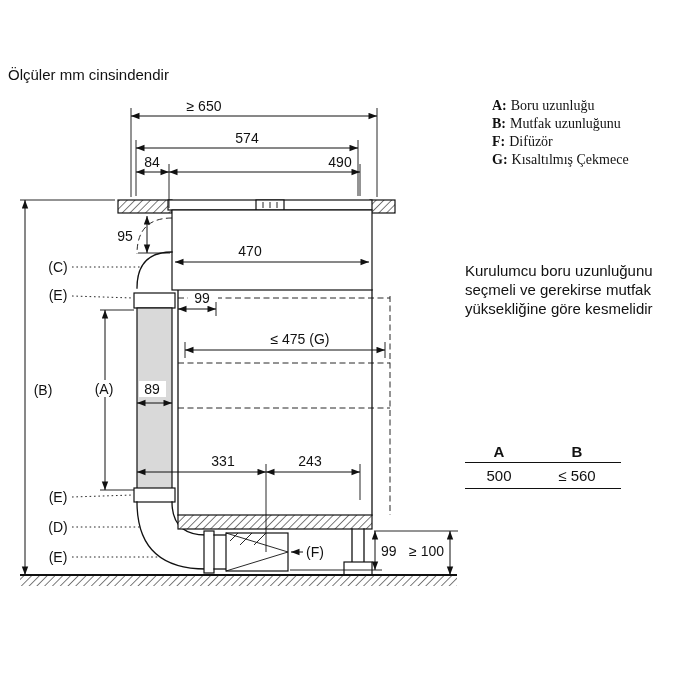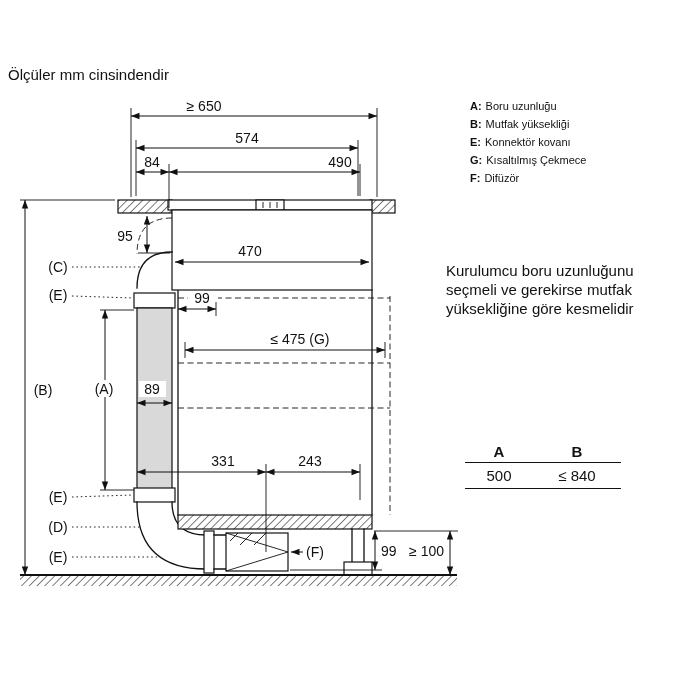--- a/index.html
+++ b/index.html
@@ -1,30 +1,30 @@
 <!DOCTYPE html>
 <html><head>
 <meta charset="utf-8">
 <style>
   html,body{margin:0;padding:0;width:700px;height:700px;background:#fff;
     font-family:"Liberation Sans",sans-serif;color:#111;}
-  .page{position:relative;width:700px;height:700px;overflow:hidden;background:#fff;border-radius:21px;}
+  .page{position:relative;width:700px;height:700px;overflow:hidden;background:#fff;}
   .units-note{position:absolute;left:8px;top:66px;font-size:15px;}
   svg.diagram{position:absolute;left:0;top:0;}
   svg text{font-family:"Liberation Sans",sans-serif;font-size:14px;fill:#111;}
   .s{stroke:#111;stroke-width:1.3;fill:none;stroke-linecap:square;}
   .sf{stroke:#111;stroke-width:1.2;}
   .thin{stroke:#111;stroke-width:0.9;fill:none;}
   .dim{stroke:#111;stroke-width:1;fill:none;}
   .dash{stroke-dasharray:6 3.5;}
   .dot{stroke-dasharray:1.6 2.8;}
   .wbg{fill:#fff;stroke:none;}
-  .legend{position:absolute;left:470px;top:97px;font-size:11px;line-height:18px;}
+  .legend{position:absolute;left:492px;top:97px;font-size:14px;line-height:18px;font-family:Liberation Serif, serif;}
   .legend .k{font-weight:bold;margin-right:4px;}
-  .installer-note{position:absolute;left:446px;top:261px;width:210px;font-size:15px;line-height:19px;}
+  .installer-note{position:absolute;left:465px;top:261px;width:210px;font-size:15px;line-height:19px;}
   .spec-table{position:absolute;left:465px;top:440px;width:156px;font-size:15px;}
   .spec-table .tr{display:flex;align-items:center;height:25px;}
   .spec-table .tr.th{height:22px;font-weight:bold;border-bottom:1px solid #111;}
   .spec-table .tr.r1{border-bottom:1px solid #111;}
   .spec-table .td{text-align:center;}
   .spec-table .td.ca{width:68px;}
   .spec-table .td.cb{width:88px;}
 </style>
 </head>
 <body>
@@ -217,32 +217,31 @@
     </g>
 
     <g>
       <line class="dim" x1="450" y1="531" x2="450" y2="575" marker-start="url(#arr)" marker-end="url(#arr)"></line>
       <text x="444" y="556" text-anchor="end">≥ 100</text>
     </g>
   </svg>
 
   <div class="legend">
     <div class="legend-item"><span class="k">A:</span><span>Boru uzunluğu</span></div>
-    <div class="legend-item"><span class="k">B:</span><span>Mutfak yüksekliği</span></div>
-    <div class="legend-item"><span class="k">E:</span><span>Konnektör kovanı</span></div>
+    <div class="legend-item"><span class="k">B:</span><span>Mutfak uzunluğunu</span></div>
+    <div class="legend-item"><span class="k">F:</span><span>Difüzör</span></div>
     <div class="legend-item"><span class="k">G:</span><span>Kısaltılmış Çekmece</span></div>
-    <div class="legend-item"><span class="k">F:</span><span>Difüzör</span></div>
   </div>
 
   <div class="installer-note">Kurulumcu boru uzunluğunu seçmeli ve gerekirse mutfak yüksekliğine göre kesmelidir</div>
 
   <div class="spec-table">
     <div class="tr th">
       <div class="td ca">A</div>
       <div class="td cb">B</div>
     </div>
     <div class="tr r1">
       <div class="td ca">500</div>
-      <div class="td cb">≤ 840</div>
+      <div class="td cb">≤ 560</div>
     </div>
   </div>
 
 </div>
 
 </body></html>

